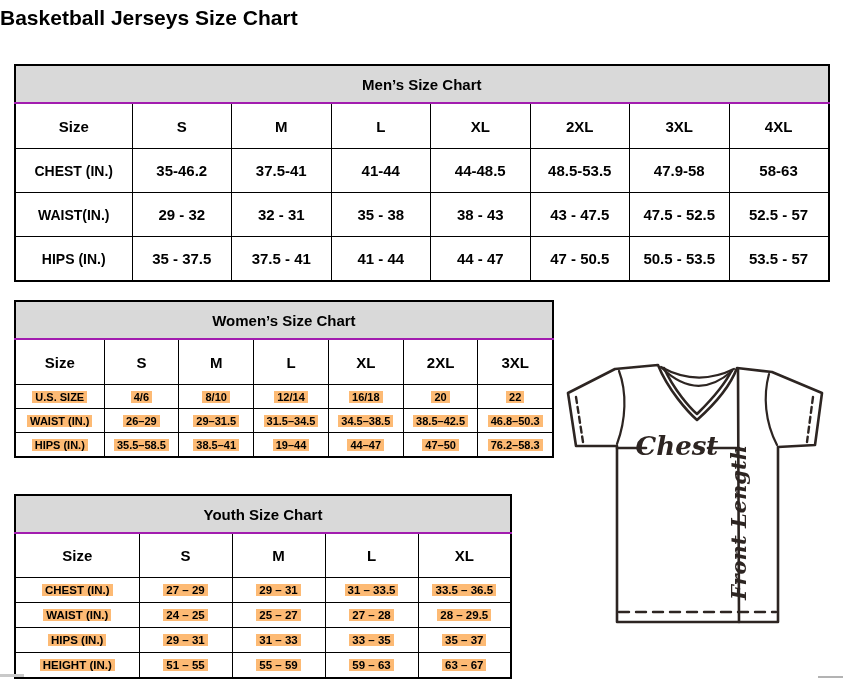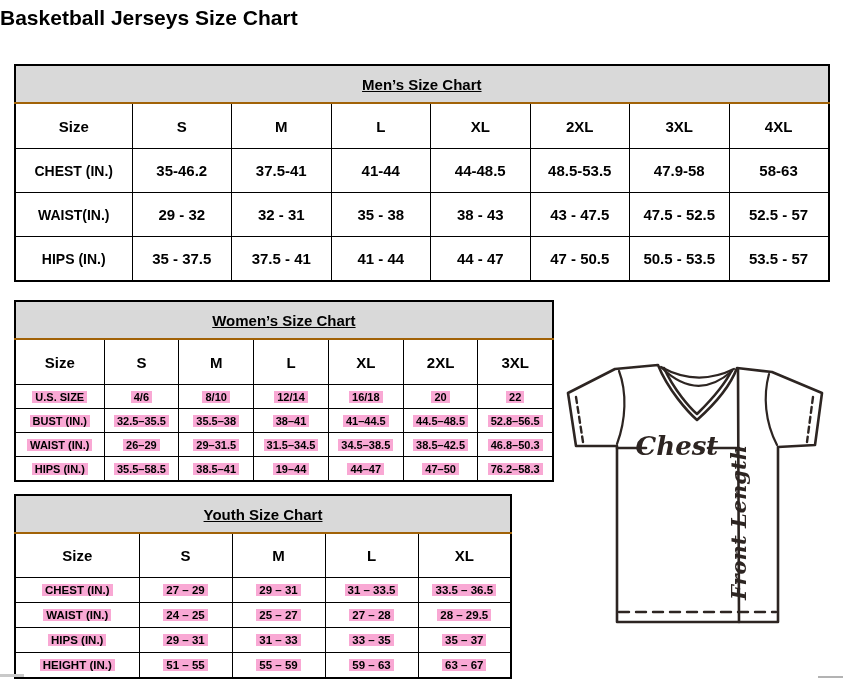--- a/index.html
+++ b/index.html
@@ -12,39 +12,39 @@
     font-size:21px;font-weight:bold;color:#000;letter-spacing:0px;
   }
   table.sizetable{
     position:absolute;border-collapse:collapse;table-layout:fixed;
     border:2.5px solid #000;color:#000;
   }
   table.sizetable th,table.sizetable td{
     border:1.6px solid #000;text-align:center;vertical-align:middle;
     font-weight:bold;padding:0;overflow:hidden;white-space:nowrap;
   }
-  tr.band th{background:#d9d9d9;font-size:15px;border-bottom:2px solid #a16207;text-decoration:underline;}
+  tr.band th{background:#d9d9d9;font-size:15px;border-bottom:2px solid #a21caf;}
   
   table.mens{left:14px;top:64px;width:814px;}
   .mens tr.band th{height:36px;}
   .mens tr.cols th{height:44px;font-size:15px;}
   .mens tbody td{height:43px;font-size:15px;}
   .mens tbody td.rowlabel{font-size:14px;}
   
   table.womens{left:14px;top:300px;width:538px;}
   .womens tr.band th{height:36px;}
   .womens tr.cols th{height:44px;font-size:15px;}
   .womens tbody td{height:23px;font-size:11px;}
   
   table.youth{left:14px;top:494px;width:496px;}
   .youth tr.band th{height:36px;}
   .youth tr.cols th{height:43px;font-size:15px;}
   .youth tbody td{height:24px;font-size:11.5px;}
   
-  span.hl{background:#f9a8d4;padding:0 3px;margin-top:12px;}
+  span.hl{background:#fdba74;padding:0 3px;margin-top:12px;}
   
   .jersey-wrap{position:absolute;left:558px;top:360px;width:282px;height:270px;}
   
   .frag-left{position:absolute;left:0;top:674px;width:24px;height:3px;background:#c9c9c9;}
   .frag-right{position:absolute;left:818px;top:676px;width:25px;height:2px;background:#b3b3b3;}
 </style>
 </head>
 <body>
 
 <div class="page-title">Basketball Jerseys Size Chart</div>
@@ -137,29 +137,20 @@
     <tr>
       <td><span class="hl">U.S. SIZE</span></td>
       <td><span class="hl">4/6</span></td>
       <td><span class="hl">8/10</span></td>
       <td><span class="hl">12/14</span></td>
       <td><span class="hl">16/18</span></td>
       <td><span class="hl">20</span></td>
       <td><span class="hl">22</span></td>
     </tr>
     <tr>
-      <td><span class="hl">BUST (IN.)</span></td>
-      <td><span class="hl">32.5–35.5</span></td>
-      <td><span class="hl">35.5–38</span></td>
-      <td><span class="hl">38–41</span></td>
-      <td><span class="hl">41–44.5</span></td>
-      <td><span class="hl">44.5–48.5</span></td>
-      <td><span class="hl">52.8–56.5</span></td>
-    </tr>
-    <tr>
       <td><span class="hl">WAIST (IN.)</span></td>
       <td><span class="hl">26–29</span></td>
       <td><span class="hl">29–31.5</span></td>
       <td><span class="hl">31.5–34.5</span></td>
       <td><span class="hl">34.5–38.5</span></td>
       <td><span class="hl">38.5–42.5</span></td>
       <td><span class="hl">46.8–50.3</span></td>
     </tr>
     <tr>
       <td><span class="hl">HIPS (IN.)</span></td>

